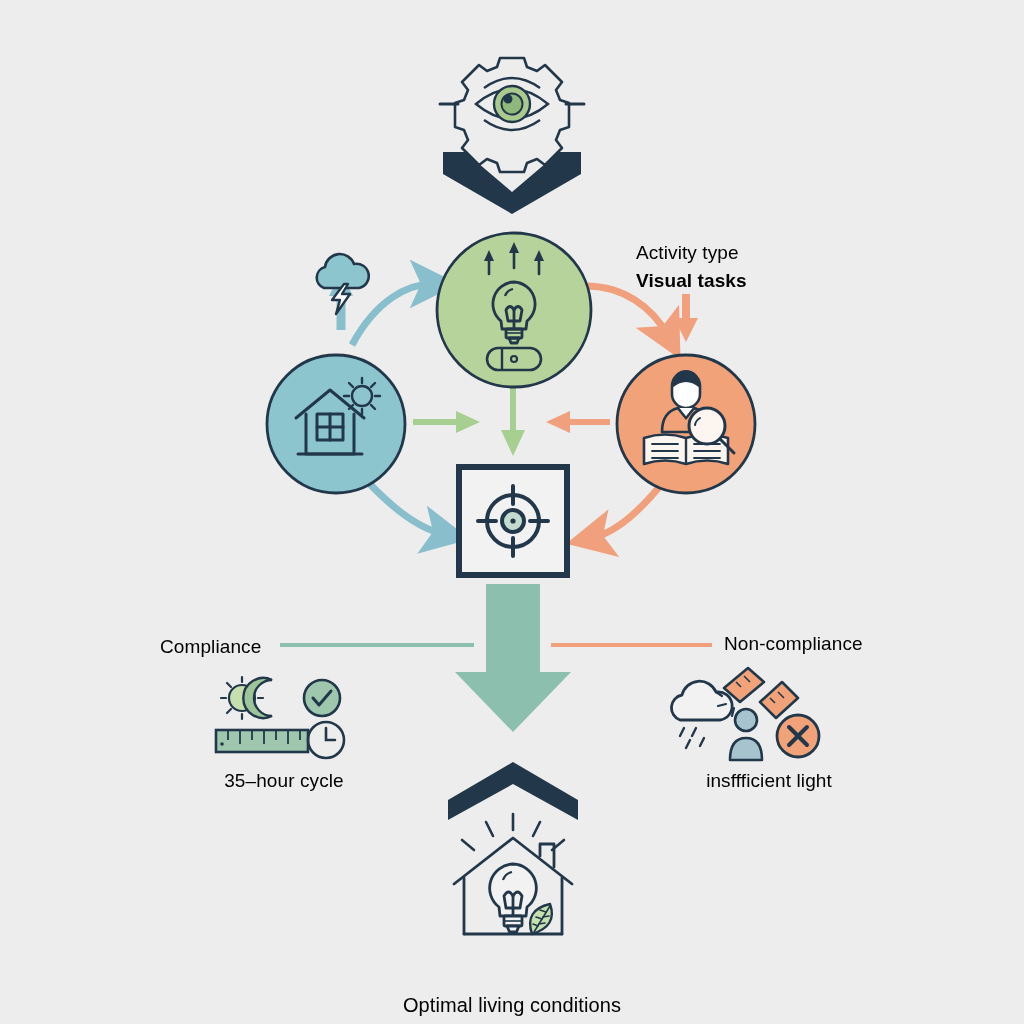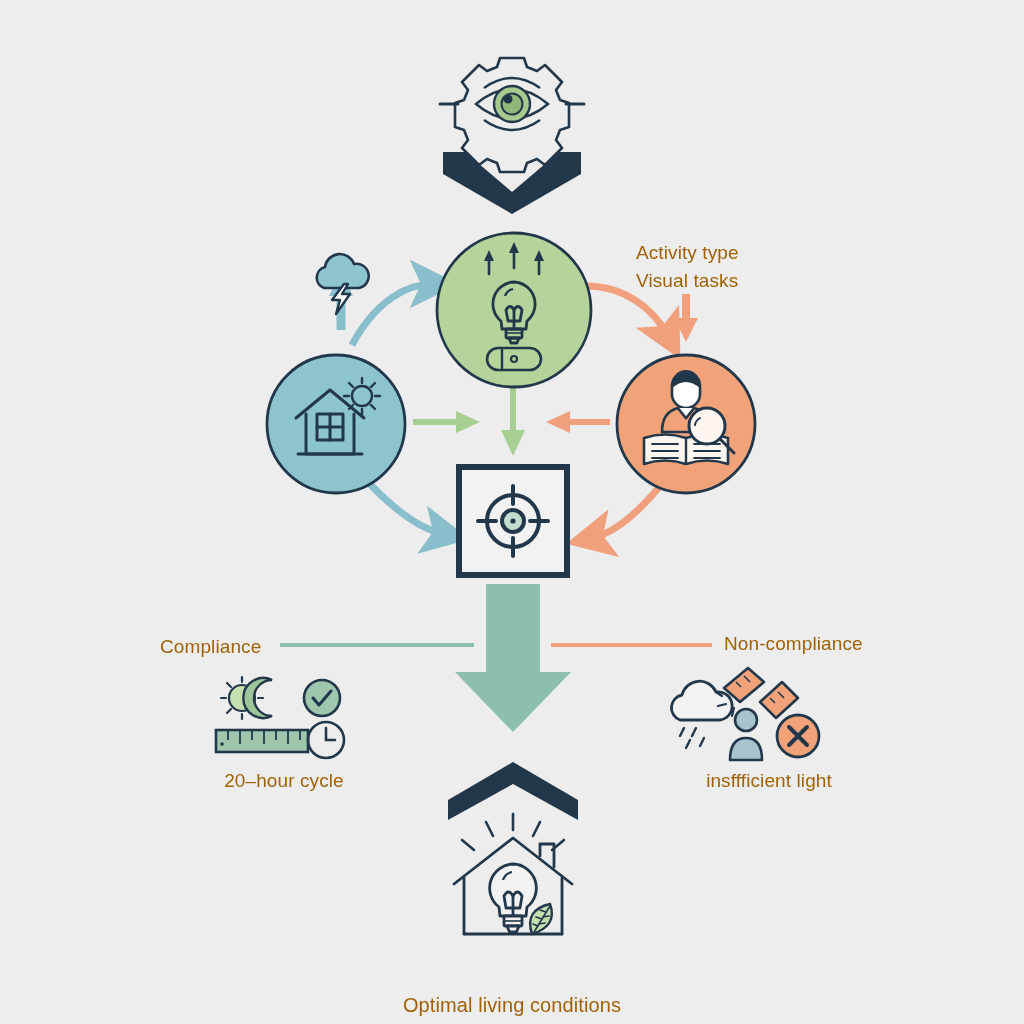--- a/index.html
+++ b/index.html
@@ -9,21 +9,21 @@
     font-family:"Liberation Sans", sans-serif;
     color:#2b3a47;
     overflow:hidden;
     position:relative;
   }
   #stage{position:absolute;inset:0;}
   .node{position:absolute;}
   .lbl{
     position:absolute;
     font-size:19px;
-    color:#a16207;
+    color:#000000;
     white-space:nowrap;
     letter-spacing:.1px;
   }
   .lbl.center{transform:translateX(-50%);text-align:center;}
   svg{display:block;overflow:visible;}
 </style>
 </head>
 <body>
 
 <div id="stage">
@@ -184,21 +184,21 @@
       <g fill="none" stroke="#22384a" stroke-width="3" stroke-linecap="round">
         <circle cx="93" cy="74" r="18" fill="#fdf5f0"></circle>
         <path d="M86 66 a10 10 0 0 0 -5 7" stroke-width="2"></path>
         <line x1="106" y1="87" x2="120" y2="101"></line>
       </g>
     </svg>
   </div>
 
   <div class="node" style="left:636px;top:242px;">
     <div class="lbl" style="left:0;top:0;">Activity type</div>
-    <div class="lbl" style="left:0;top:28px;">Visual tasks</div>
+    <div class="lbl" style="left:0;top:28px;font-weight:bold;">Visual tasks</div>
   </div>
 
   <div class="node" style="left:456px;top:464px;width:114px;height:114px;">
     <svg width="114" height="114" viewBox="0 0 114 114">
       <rect x="3" y="3" width="108" height="108" fill="#f3f2f3" stroke="#22384a" stroke-width="6"></rect>
       <g fill="none" stroke="#22384a" stroke-width="4" stroke-linecap="round">
         <circle cx="57" cy="57" r="26"></circle>
         <line x1="57" y1="22" x2="57" y2="40"></line>
         <line x1="57" y1="74" x2="57" y2="92"></line>
         <line x1="22" y1="57" x2="40" y2="57"></line>
@@ -262,21 +262,21 @@
         </g>
         <circle cx="10" cy="72" r="1.8" fill="#22384a"></circle>
       </g>
 
       <g fill="none" stroke="#22384a" stroke-width="2.6" stroke-linecap="round">
         <circle cx="114" cy="68" r="18"></circle>
         <path d="M114 56 v12 h9"></path>
       </g>
     </svg>
   </div>
-  <div class="lbl center" style="left:284px;top:770px;">20–hour cycle</div>
+  <div class="lbl center" style="left:284px;top:770px;">35–hour cycle</div>
 
   <div class="node" style="left:664px;top:668px;width:160px;height:96px;">
     <svg width="160" height="96" viewBox="0 0 160 96">
 
       <g>
         <path d="M16 52 a13 13 0 0 1 2 -25 a18 18 0 0 1 34 -3 a12 12 0 0 1 4 28z" fill="#f3f2f3" stroke="#22384a" stroke-width="2.8" stroke-linejoin="round"></path>
         <g stroke="#22384a" stroke-width="2.4" stroke-linecap="round">
           <line x1="20" y1="60" x2="16" y2="68"></line>
           <line x1="32" y1="60" x2="28" y2="68"></line>
           <line x1="26" y1="72" x2="22" y2="80"></line>

